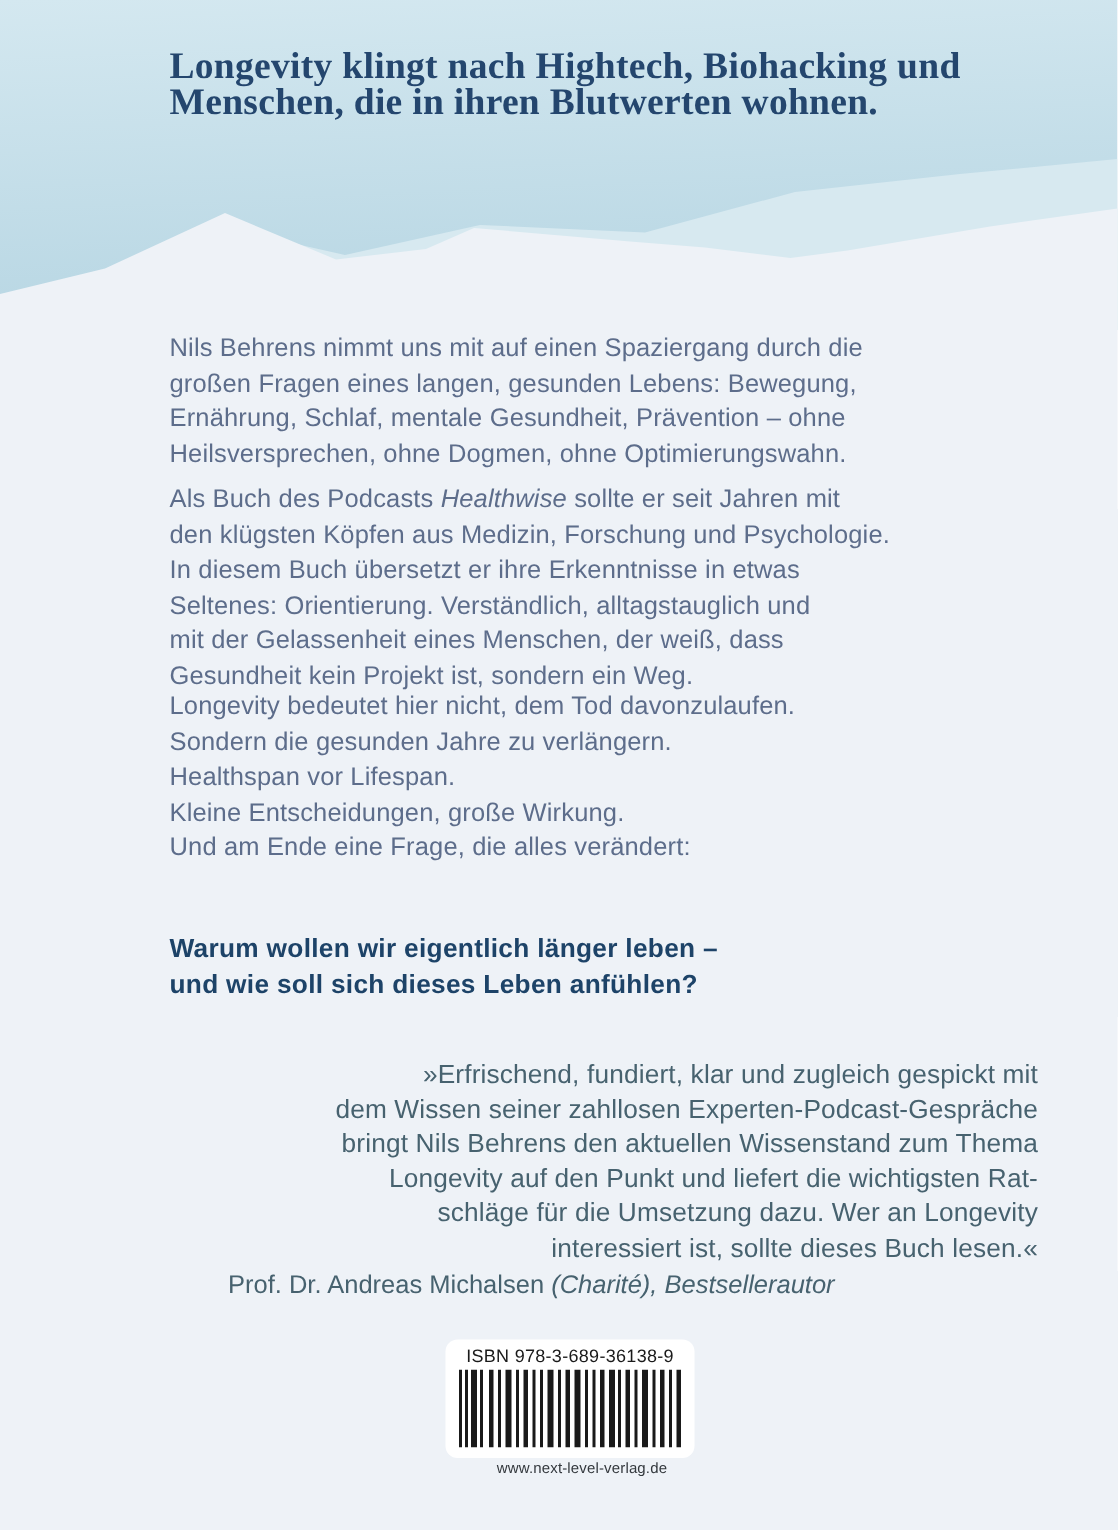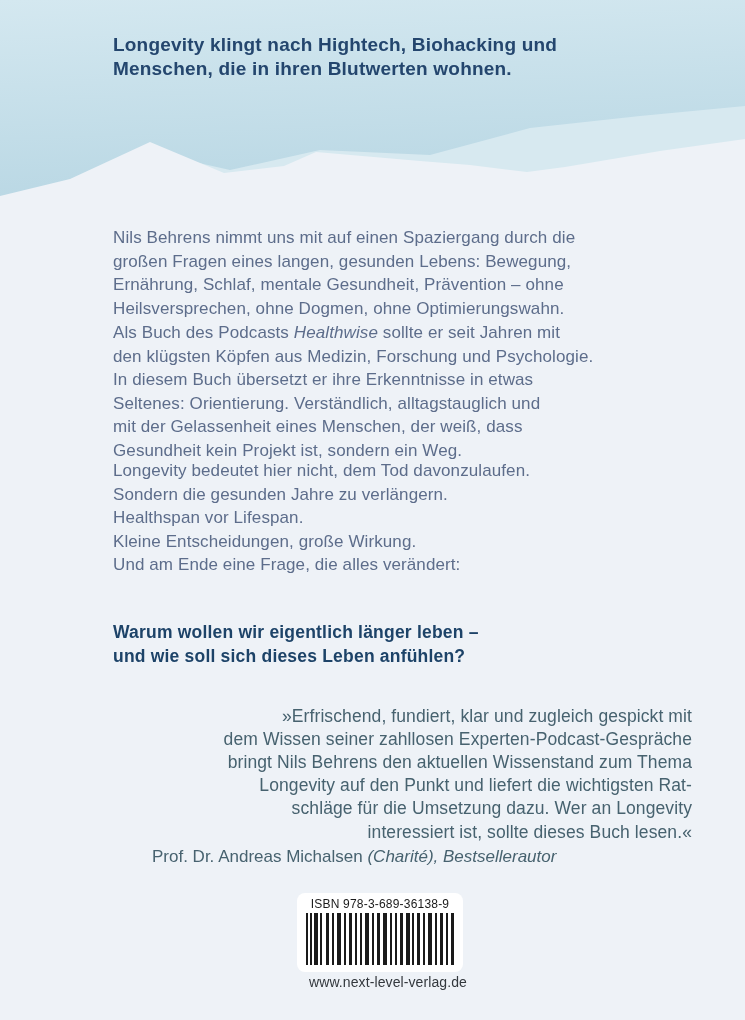--- a/index.html
+++ b/index.html
@@ -17,37 +17,38 @@
     position: absolute;
     top: 0; left: 0;
     width: 745px; height: 220px;
   }
 
   .hero {
     position: absolute;
     left: 113px; top: 33px;
     width: 580px;
     color: #24466e;
-    font-size: 19px;
+    font-size: 25px;
     font-weight: 600;
     line-height: 24px;
     letter-spacing: 0.2px;
+    font-family: Liberation Serif, serif;
   }
   .hero .hero-tagline { margin-top: 15px; }
 
   .body-para {
     position: absolute;
     left: 113px;
     width: 580px;
     color: #5d6d8b;
     font-size: 17px;
     line-height: 23.6px;
     letter-spacing: 0.1px;
   }
-  .para-1 { top: 209px; }
+  .para-1 { top: 203px; }
   .para-2 { top: 304px; }
   .para-3 { top: 442px; }
   .body-para em { font-style: italic; }
 
   .question {
     position: absolute;
     left: 113px; top: 584px;
     width: 580px;
     color: #1d4368;
     font-size: 17.5px;
@@ -95,21 +96,21 @@
     white-space: nowrap;
   }
   .barcode-svg { margin-top: 2px; }
 
   .website {
     position: absolute;
     left: 278px; top: 974px;
     width: 220px;
     text-align: center;
     color: #33383d;
-    font-size: 14px;
+    font-size: 10px;
     letter-spacing: 0.1px;
   }
 </style>
 </head>
 <body>
 
 <div class="page">
 
   <div class="sky-graphic">
     <svg width="745" height="220" viewBox="0 0 745 220" xmlns="http://www.w3.org/2000/svg">

